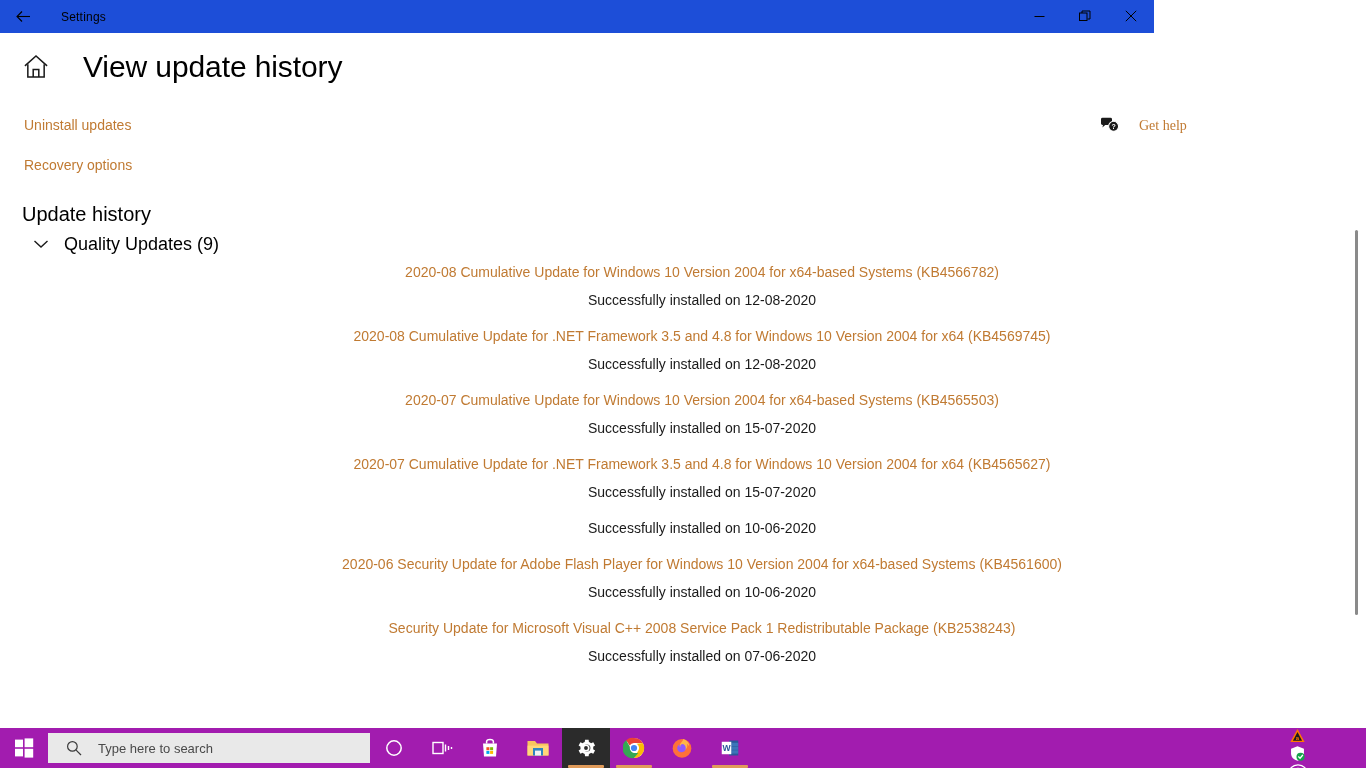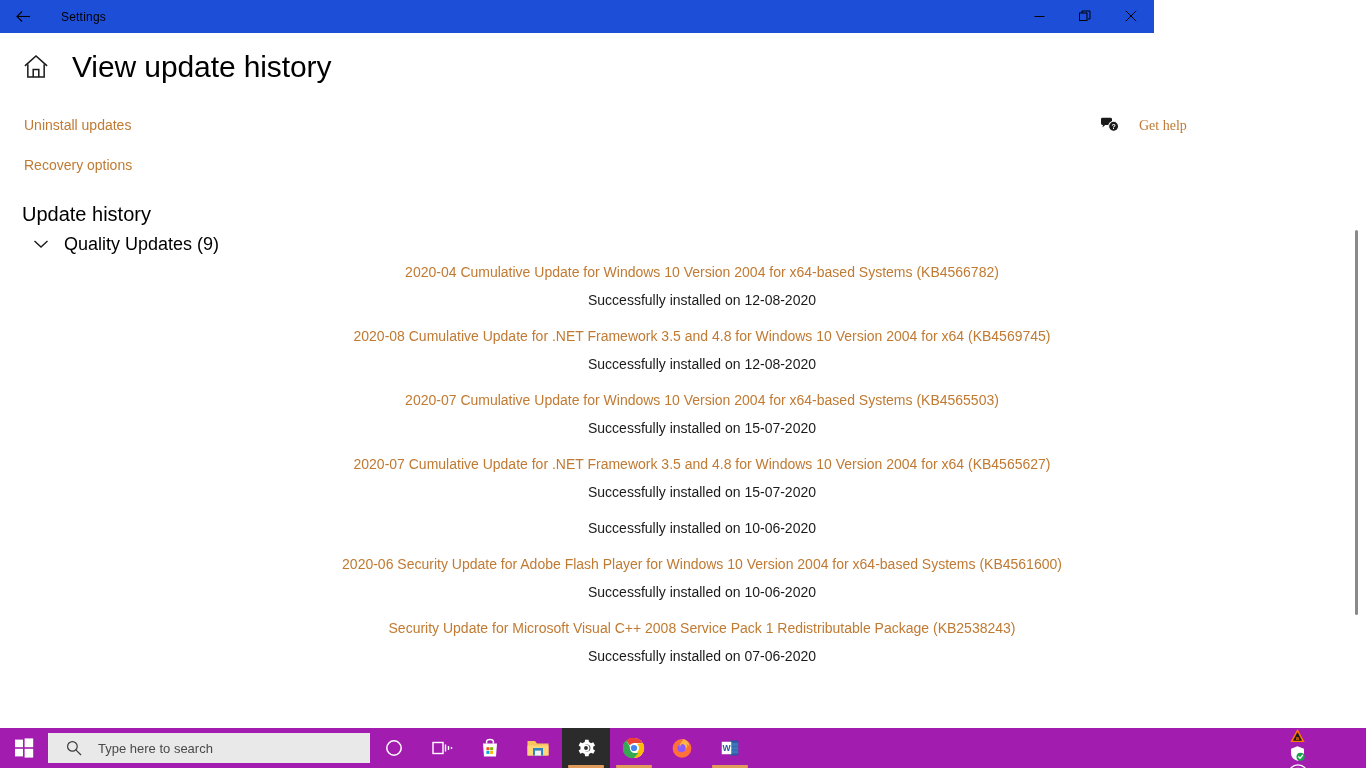--- a/index.html
+++ b/index.html
@@ -42,21 +42,21 @@
   }
   .win-btn {
     width: 46px; height: 32px;
     display: flex; align-items: center; justify-content: center;
     cursor: pointer;
   }
 
   
   .page-header {
     position: absolute; top: 50px; left: 0;
-    display: flex; align-items: center;
+    display: flex; align-items: center; gap: 11px;
   }
   .home-icon { width: 28px; height: 28px; margin-left: 22px; }
   .page-title {
     font-size: 30px; font-weight: 300; color: #000;
     margin-left: 22px; letter-spacing: -0.1px;
   }
 
   
   .content {
     position: absolute; top: 105px; left: 0;
@@ -223,21 +223,21 @@
 
     <div class="group-header">
       <svg class="group-chevron" viewBox="0 0 22 22">
         <path d="M4.5 8 L11 14 L17.5 8" fill="none" stroke="#1a1a1a" stroke-width="1.4"></path>
       </svg>
       <span class="group-label">Quality Updates (9)</span>
     </div>
 
     <div class="update-list" id="update-list">
         <div class="update-item">
-          <a class="update-title">2020-04 Cumulative Update for Windows 10 Version 2004 for x64-based Systems (KB4566782)</a>
+          <a class="update-title">2020-08 Cumulative Update for Windows 10 Version 2004 for x64-based Systems (KB4566782)</a>
           <span class="update-status">Successfully installed on 12-08-2020</span>
         </div>
         <div class="update-item">
           <a class="update-title">2020-08 Cumulative Update for .NET Framework 3.5 and 4.8 for Windows 10 Version 2004 for x64 (KB4569745)</a>
           <span class="update-status">Successfully installed on 12-08-2020</span>
         </div>
         <div class="update-item">
           <a class="update-title">2020-07 Cumulative Update for Windows 10 Version 2004 for x64-based Systems (KB4565503)</a>
           <span class="update-status">Successfully installed on 15-07-2020</span>
         </div>

